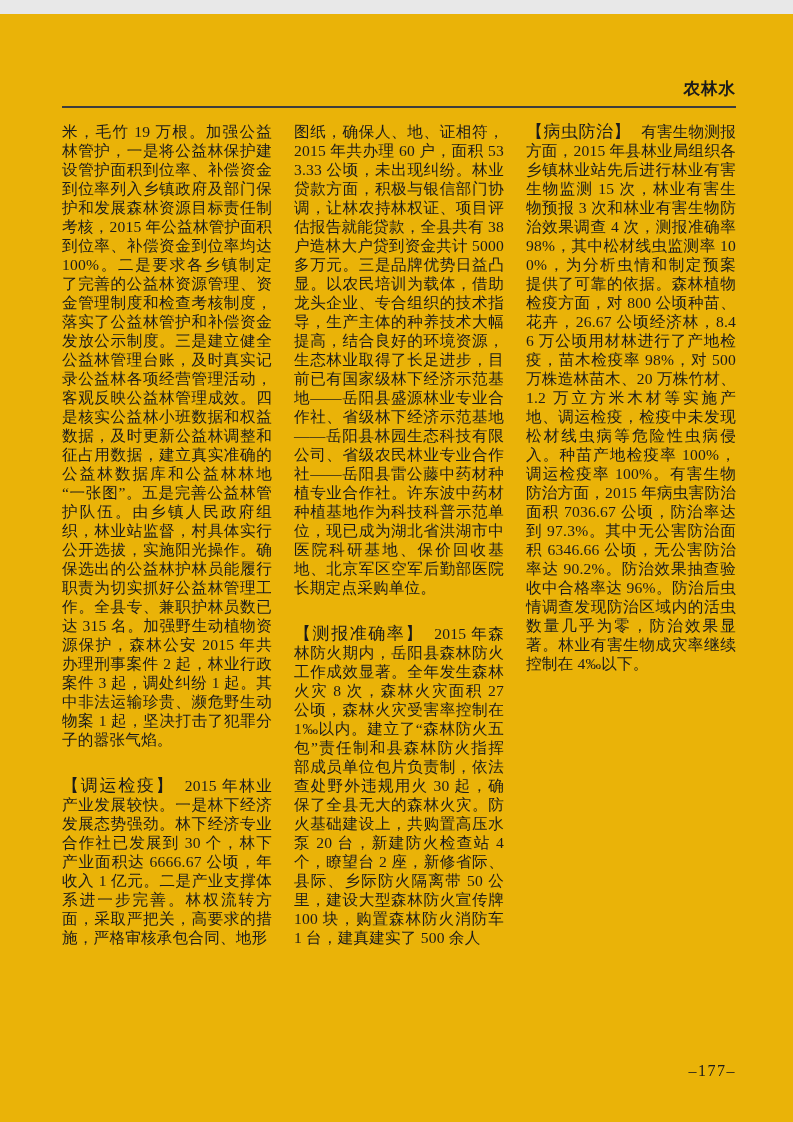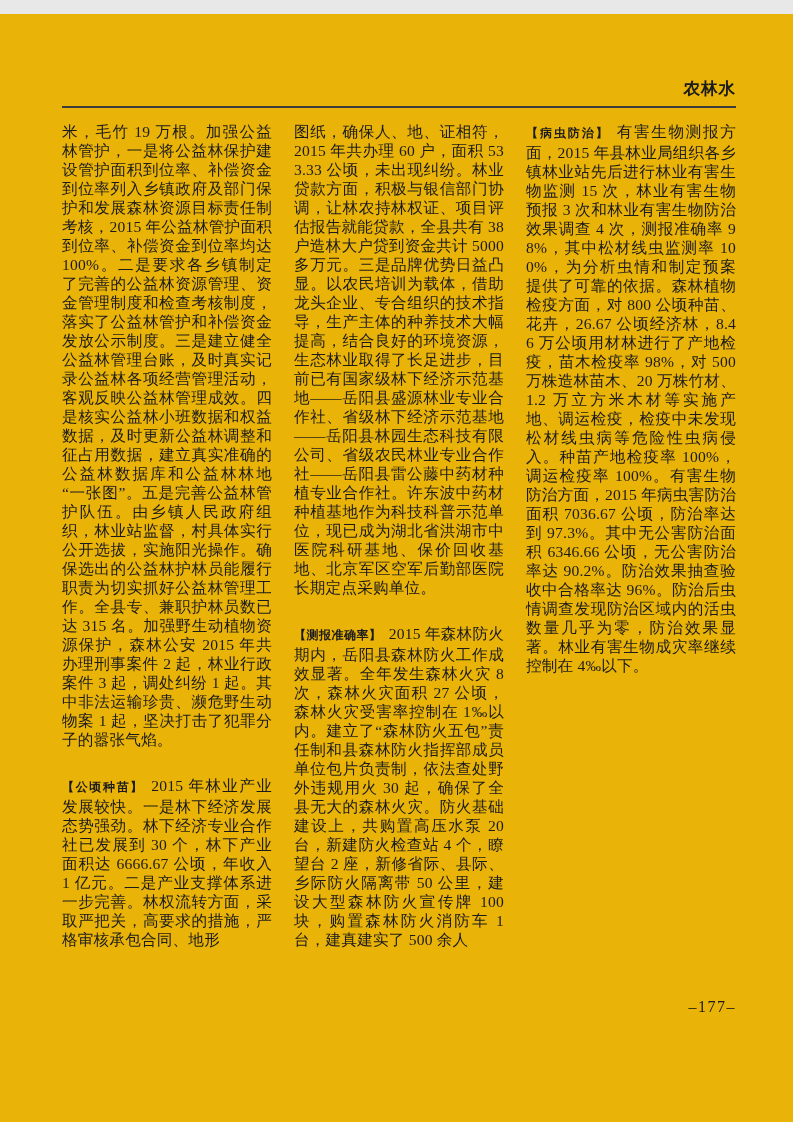--- a/index.html
+++ b/index.html
@@ -54,49 +54,49 @@
     line-height: 19px;
     text-align: justify;
     letter-spacing: 0.2px;
     word-break: break-all;
   }
   .block + .block {
     margin-top: 27px;
   }
   .sec-head {
     font-family: "Liberation Sans", "DejaVu Sans", sans-serif;
-    font-weight: bold;
-    font-size: 12px;
+    font-weight: normal;
+    font-size: 17px;
     margin-right: 0.6em;
     letter-spacing: 0.5px;
   }
   .page-number {
     position: absolute;
-    top: 984px;
+    top: 1048px;
     right: 57px;
     font-size: 16px;
     letter-spacing: 1.5px;
   }
 </style>
 </head>
 <body>
 
 <div class="page">
 
   <div class="running-head">
     <span>农林水</span>
   </div>
 
   <div class="head-rule"></div>
 
   <div class="content">
 
     <div class="col">
       <p class="block"><span>米，毛竹 19 万根。加强公益林管护，一是将公益林保护建设管护面积到位率、补偿资金到位率列入乡镇政府及部门保护和发展森林资源目标责任制考核，2015 年公益林管护面积到位率、补偿资金到位率均达 100%。二是要求各乡镇制定了完善的公益林资源管理、资金管理制度和检查考核制度，落实了公益林管护和补偿资金发放公示制度。三是建立健全公益林管理台账，及时真实记录公益林各项经营管理活动，客观反映公益林管理成效。四是核实公益林小班数据和权益数据，及时更新公益林调整和征占用数据，建立真实准确的公益林数据库和公益林林地“一张图”。五是完善公益林管护队伍。由乡镇人民政府组织，林业站监督，村具体实行公开选拔，实施阳光操作。确保选出的公益林护林员能履行职责为切实抓好公益林管理工作。全县专、兼职护林员数已达 315 名。加强野生动植物资源保护，森林公安 2015 年共办理刑事案件 2 起，林业行政案件 3 起，调处纠纷 1 起。其中非法运输珍贵、濒危野生动物案 1 起，坚决打击了犯罪分子的嚣张气焰。</span></p>
-      <p class="block"><span class="sec-head">【公顷种苗】</span><span>2015 年林业产业发展较快。一是林下经济发展态势强劲。林下经济专业合作社已发展到 30 个，林下产业面积达 6666.67 公顷，年收入 1 亿元。二是产业支撑体系进一步完善。林权流转方面，采取严把关，高要求的措施，严格审核承包合同、地形</span></p>
+      <p class="block"><span class="sec-head">【调运检疫】</span><span>2015 年林业产业发展较快。一是林下经济发展态势强劲。林下经济专业合作社已发展到 30 个，林下产业面积达 6666.67 公顷，年收入 1 亿元。二是产业支撑体系进一步完善。林权流转方面，采取严把关，高要求的措施，严格审核承包合同、地形</span></p>
     </div>
 
     <div class="col">
       <p class="block"><span>图纸，确保人、地、证相符，2015 年共办理 60 户，面积 533.33 公顷，未出现纠纷。林业贷款方面，积极与银信部门协调，让林农持林权证、项目评估报告就能贷款，全县共有 38 户造林大户贷到资金共计 5000 多万元。三是品牌优势日益凸显。以农民培训为载体，借助龙头企业、专合组织的技术指导，生产主体的种养技术大幅提高，结合良好的环境资源，生态林业取得了长足进步，目前已有国家级林下经济示范基地——岳阳县盛源林业专业合作社、省级林下经济示范基地——岳阳县林园生态科技有限公司、省级农民林业专业合作社——岳阳县雷公藤中药材种植专业合作社。许东波中药材种植基地作为科技科普示范单位，现已成为湖北省洪湖市中医院科研基地、保价回收基地、北京军区空军后勤部医院长期定点采购单位。</span></p>
       <p class="block"><span class="sec-head">【测报准确率】</span><span>2015 年森林防火期内，岳阳县森林防火工作成效显著。全年发生森林火灾 8 次，森林火灾面积 27 公顷，森林火灾受害率控制在 1‰以内。建立了“森林防火五包”责任制和县森林防火指挥部成员单位包片负责制，依法查处野外违规用火 30 起，确保了全县无大的森林火灾。防火基础建设上，共购置高压水泵 20 台，新建防火检查站 4 个，瞭望台 2 座，新修省际、县际、乡际防火隔离带 50 公里，建设大型森林防火宣传牌 100 块，购置森林防火消防车 1 台，建真建实了 500 余人</span></p>
     </div>
 
     <div class="col">
       <p class="block"><span class="sec-head">【病虫防治】</span><span>有害生物测报方面，2015 年县林业局组织各乡镇林业站先后进行林业有害生物监测 15 次，林业有害生物预报 3 次和林业有害生物防治效果调查 4 次，测报准确率 98%，其中松材线虫监测率 100%，为分析虫情和制定预案提供了可靠的依据。森林植物检疫方面，对 800 公顷种苗、花卉，26.67 公顷经济林，8.46 万公顷用材林进行了产地检疫，苗木检疫率 98%，对 500 万株造林苗木、20 万株竹材、1.2 万立方米木材等实施产地、调运检疫，检疫中未发现松材线虫病等危险性虫病侵入。种苗产地检疫率 100%，调运检疫率 100%。有害生物防治方面，2015 年病虫害防治面积 7036.67 公顷，防治率达到 97.3%。其中无公害防治面积 6346.66 公顷，无公害防治率达 90.2%。防治效果抽查验收中合格率达 96%。防治后虫情调查发现防治区域内的活虫数量几乎为零，防治效果显著。林业有害生物成灾率继续控制在 4‰以下。</span></p>
       <p class="block"></p>

